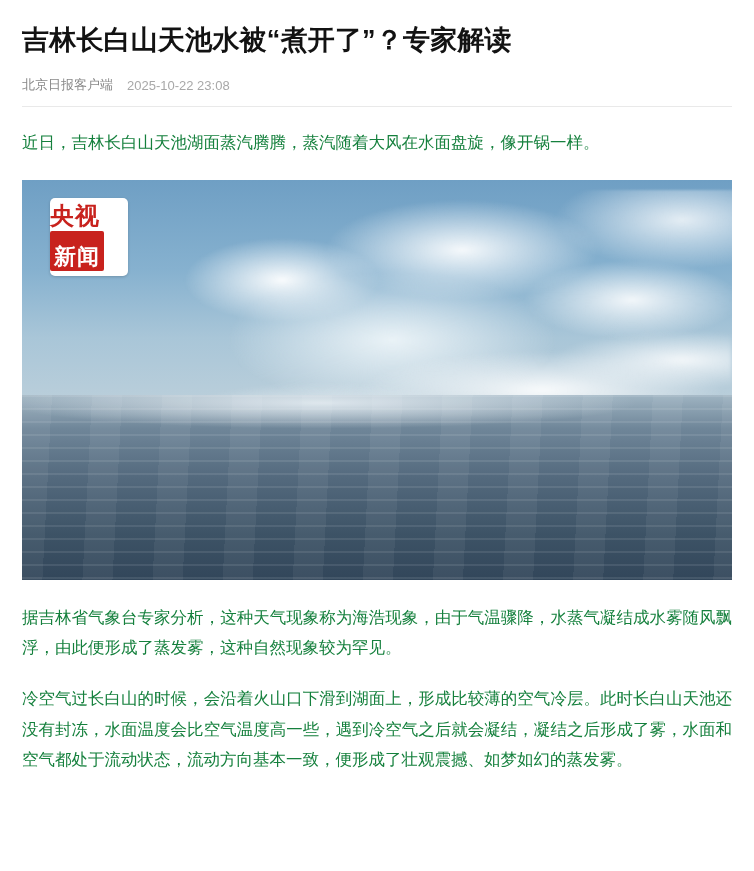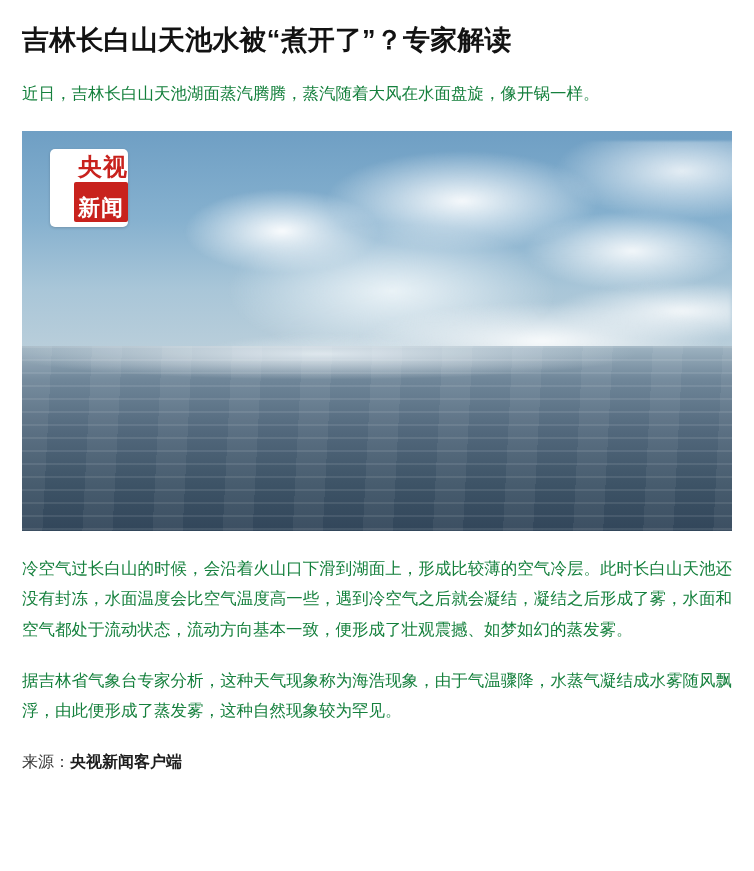--- a/index.html
+++ b/index.html
@@ -166,21 +166,21 @@
   }
   .logo-badge {
     position: absolute;
     left: 28px; top: 18px;
     width: 78px; height: 78px;
     background: #ffffff;
     border-radius: 5px;
     box-shadow: 0 1px 3px rgba(0,0,0,0.18);
     display: flex;
     flex-direction: column;
-    align-items: flex-end;
+    align-items: flex-start;
     justify-content: center;
     gap: 2px;
     padding: 4px 0;
     box-sizing: border-box;
   }
   .logo-line1 {
     color: #c8221d;
     font-size: 24px;
     font-weight: bold;
     letter-spacing: 1px;
@@ -214,20 +214,24 @@
     font-weight: bold;
   }
 </style>
 </head>
 <body>
 
 <div class="page">
 
   <h1 class="headline">吉林长白山天池水被“煮开了”？专家解读</h1>
 
+  <div class="meta-row">
+    <span class="meta-source">北京日报客户端</span>
+    <span class="meta-time">2025-10-22 23:08</span>
+  </div>
 
   <p class="para para-first">近日，吉林长白山天池湖面蒸汽腾腾，蒸汽随着大风在水面盘旋，像开锅一样。</p>
 
   <div class="figure">
     <div class="sky"></div>
     <div class="cloud-mass"></div>
     <div class="cloud-low"></div>
     <div class="ridge-far"></div>
     <div class="peak-main"></div>
     <div class="peak-snowstripes"></div>
@@ -238,21 +242,18 @@
       <div class="water-highlight"></div>
       <div class="water-waves"></div>
     </div>
     <div class="logo-badge">
       <span class="logo-line1">央视</span>
       <span class="logo-line2">新闻</span>
     </div>
   </div>
 
   <div class="body-block">
+    <p class="para">据吉林省气象台专家分析，这种天气现象称为海浩现象，由于气温骤降，水蒸气凝结成水雾随风飘浮，由此便形成了蒸发雾，这种自然现象较为罕见。</p>
     <p class="para">冷空气过长白山的时候，会沿着火山口下滑到湖面上，形成比较薄的空气冷层。此时长白山天池还没有封冻，水面温度会比空气温度高一些，遇到冷空气之后就会凝结，凝结之后形成了雾，水面和空气都处于流动状态，流动方向基本一致，便形成了壮观震撼、如梦如幻的蒸发雾。</p>
-    <p class="para">据吉林省气象台专家分析，这种天气现象称为海浩现象，由于气温骤降，水蒸气凝结成水雾随风飘浮，由此便形成了蒸发雾，这种自然现象较为罕见。</p>
   </div>
 
-  <div class="source-line">
-    <span class="source-label">来源：</span><span class="source-value">央视新闻客户端</span>
-  </div>
 
 </div>
 
 </body></html>

